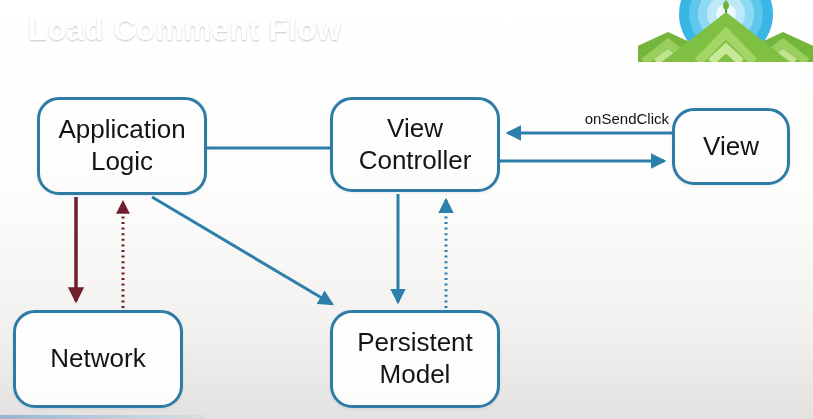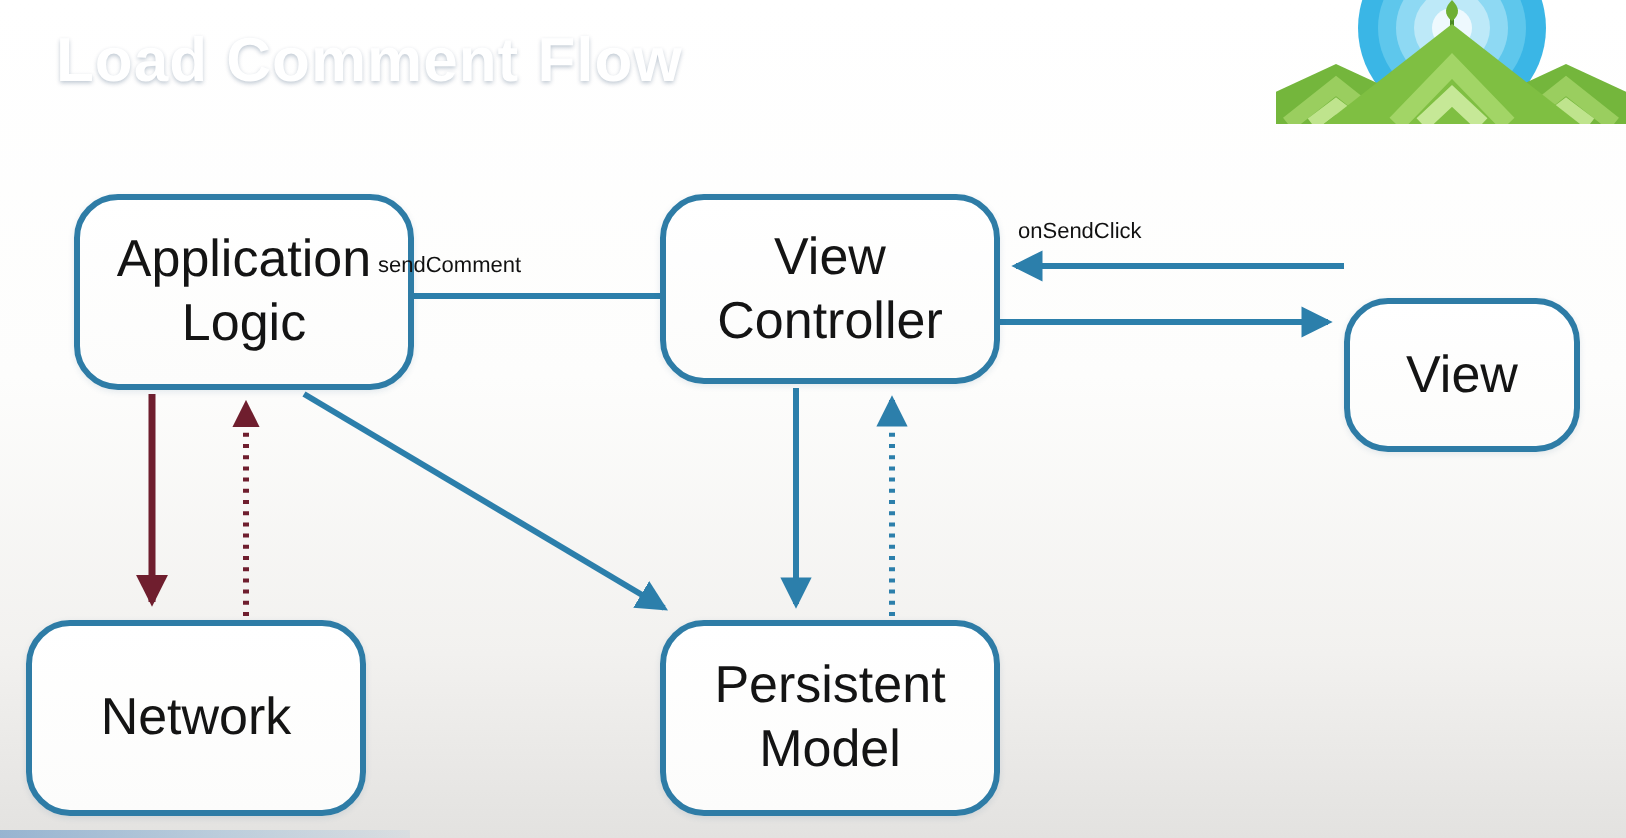--- a/index.html
+++ b/index.html
@@ -64,30 +64,30 @@
     text-align: center;
     font-size: 26px;
     line-height: 1.22;
     color: #141414;
     z-index: 2;
     box-shadow: 0 1px 3px rgba(40,90,130,0.12);
     padding: 4px 10px;
   }
   .node-application-logic { left: 12px;  top: 97px;  width: 170px; height: 98px; margin-left: 25px; }
   .node-view-controller   { left: 330px; top: 97px;  width: 170px; height: 95px; align-items: center; }
-  .node-view              { left: 672px; top: 108px; width: 118px; height: 77px; margin-top: 41px; }
+  .node-view              { left: 672px; top: 108px; width: 118px; height: 77px; }
   .node-network           { left: 13px;  top: 310px; width: 170px; height: 98px; }
   .node-persistent-model  { left: 330px; top: 310px; width: 170px; height: 98px; }
 
   .edge-label {
     position: absolute;
     z-index: 3;
-    font-size: 11px;
+    font-size: 15px;
     color: #111;
-    text-align: left;
+    text-align: right;
     white-space: nowrap;
   }
   .label-sendcomment { left: 189px; top: 127px; width: 140px; }
   .label-onsendclick { left: 509px; top: 110px; width: 160px; }
 
   
   .progress-bar {
     position: absolute;
     left: 0; bottom: 0;
     height: 4px; width: 205px;
@@ -163,18 +163,17 @@
   <div class="node node-view">
     <span>View</span>
   </div>
   <div class="node node-persistent-model">
     <span>Persistent Model</span>
   </div>
   <div class="node node-network">
     <span>Network</span>
   </div>
 
-  <div class="edge-label label-sendcomment">sendComment</div>
   <div class="edge-label label-onsendclick">onSendClick</div>
 
   <div class="progress-bar"></div>
 
 </div>
 
 </body></html>

